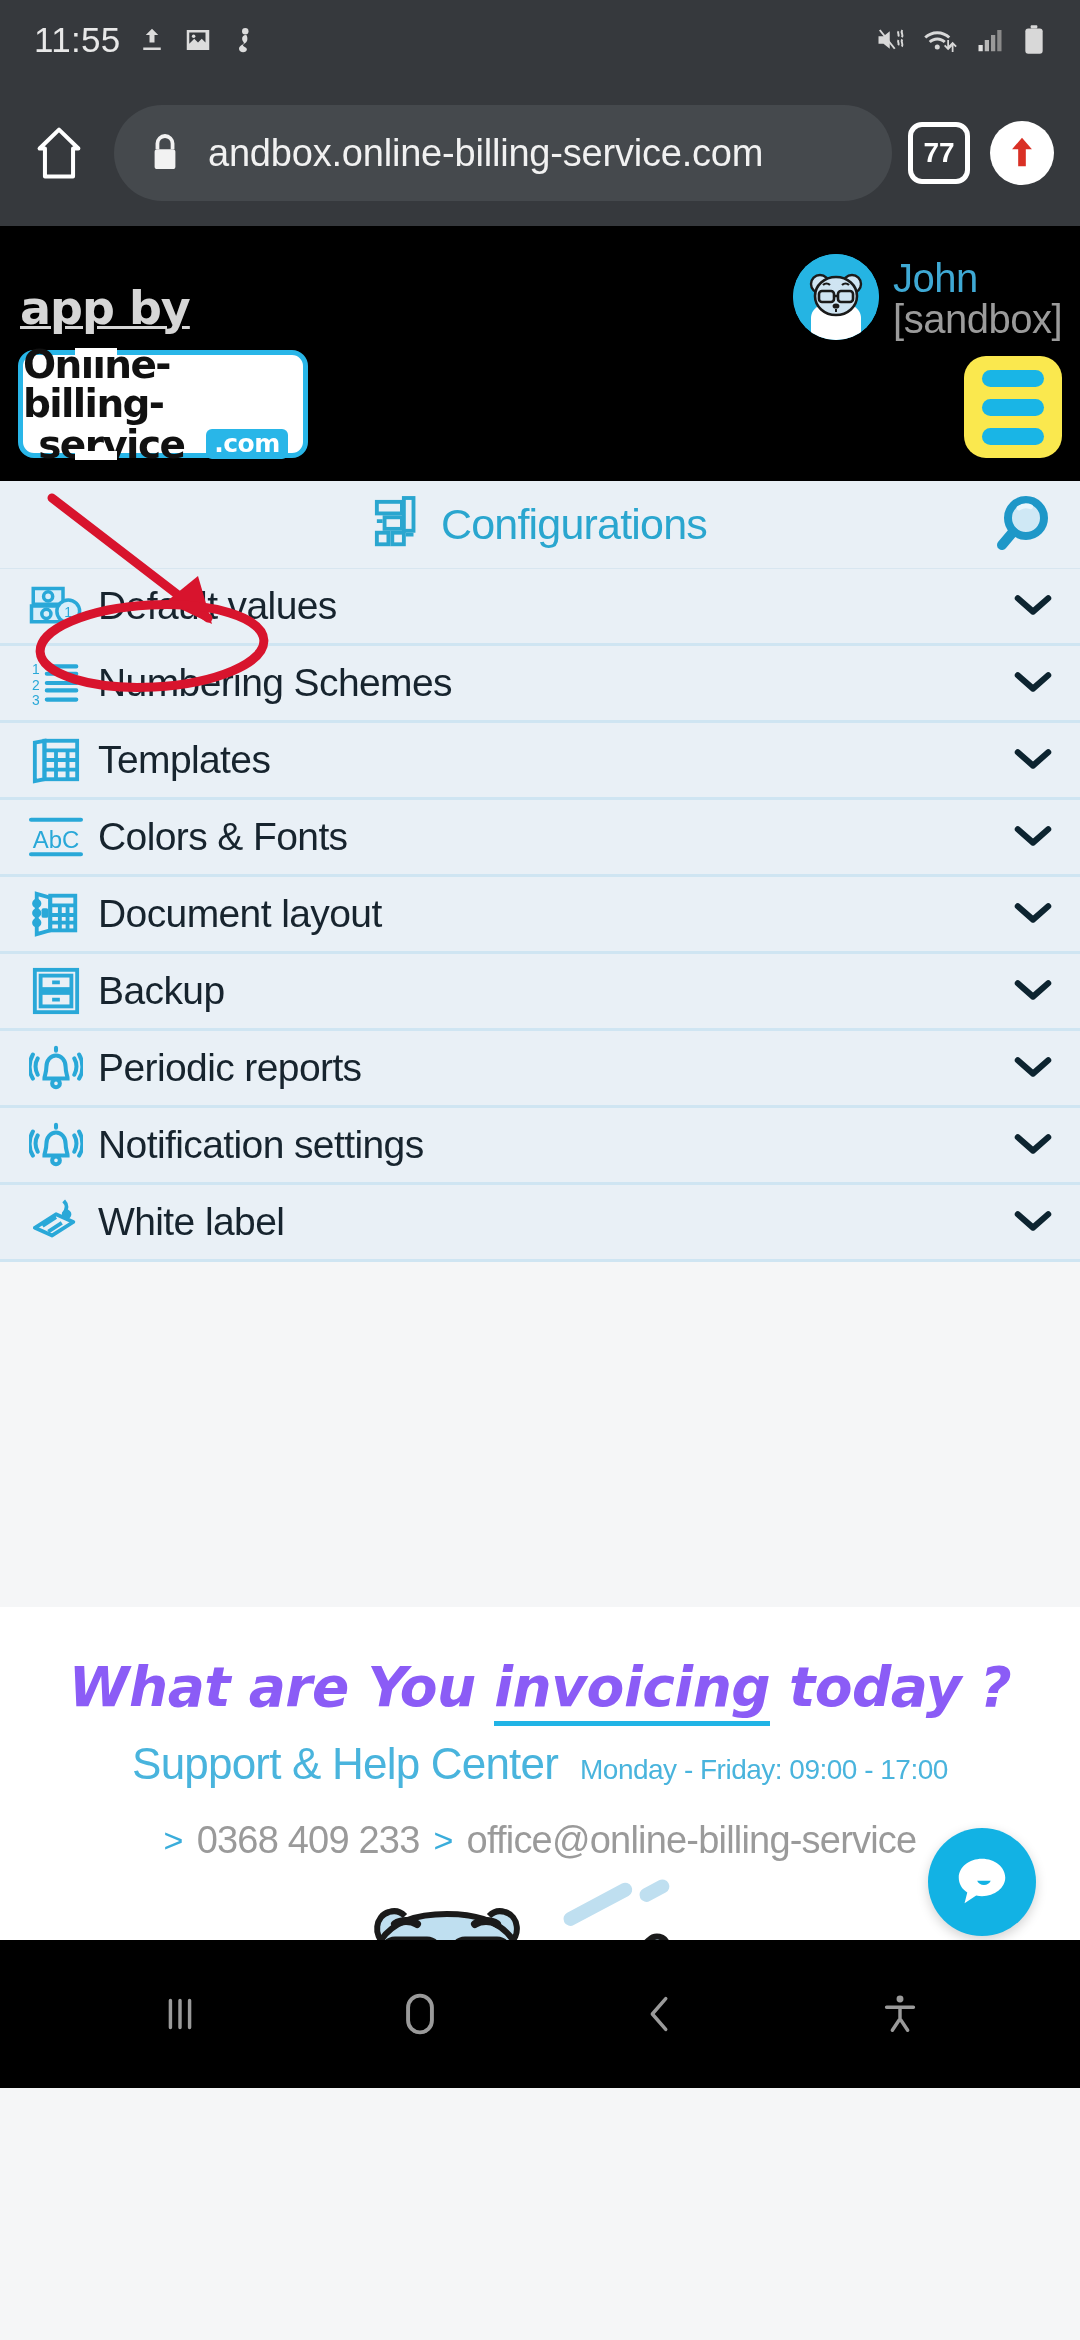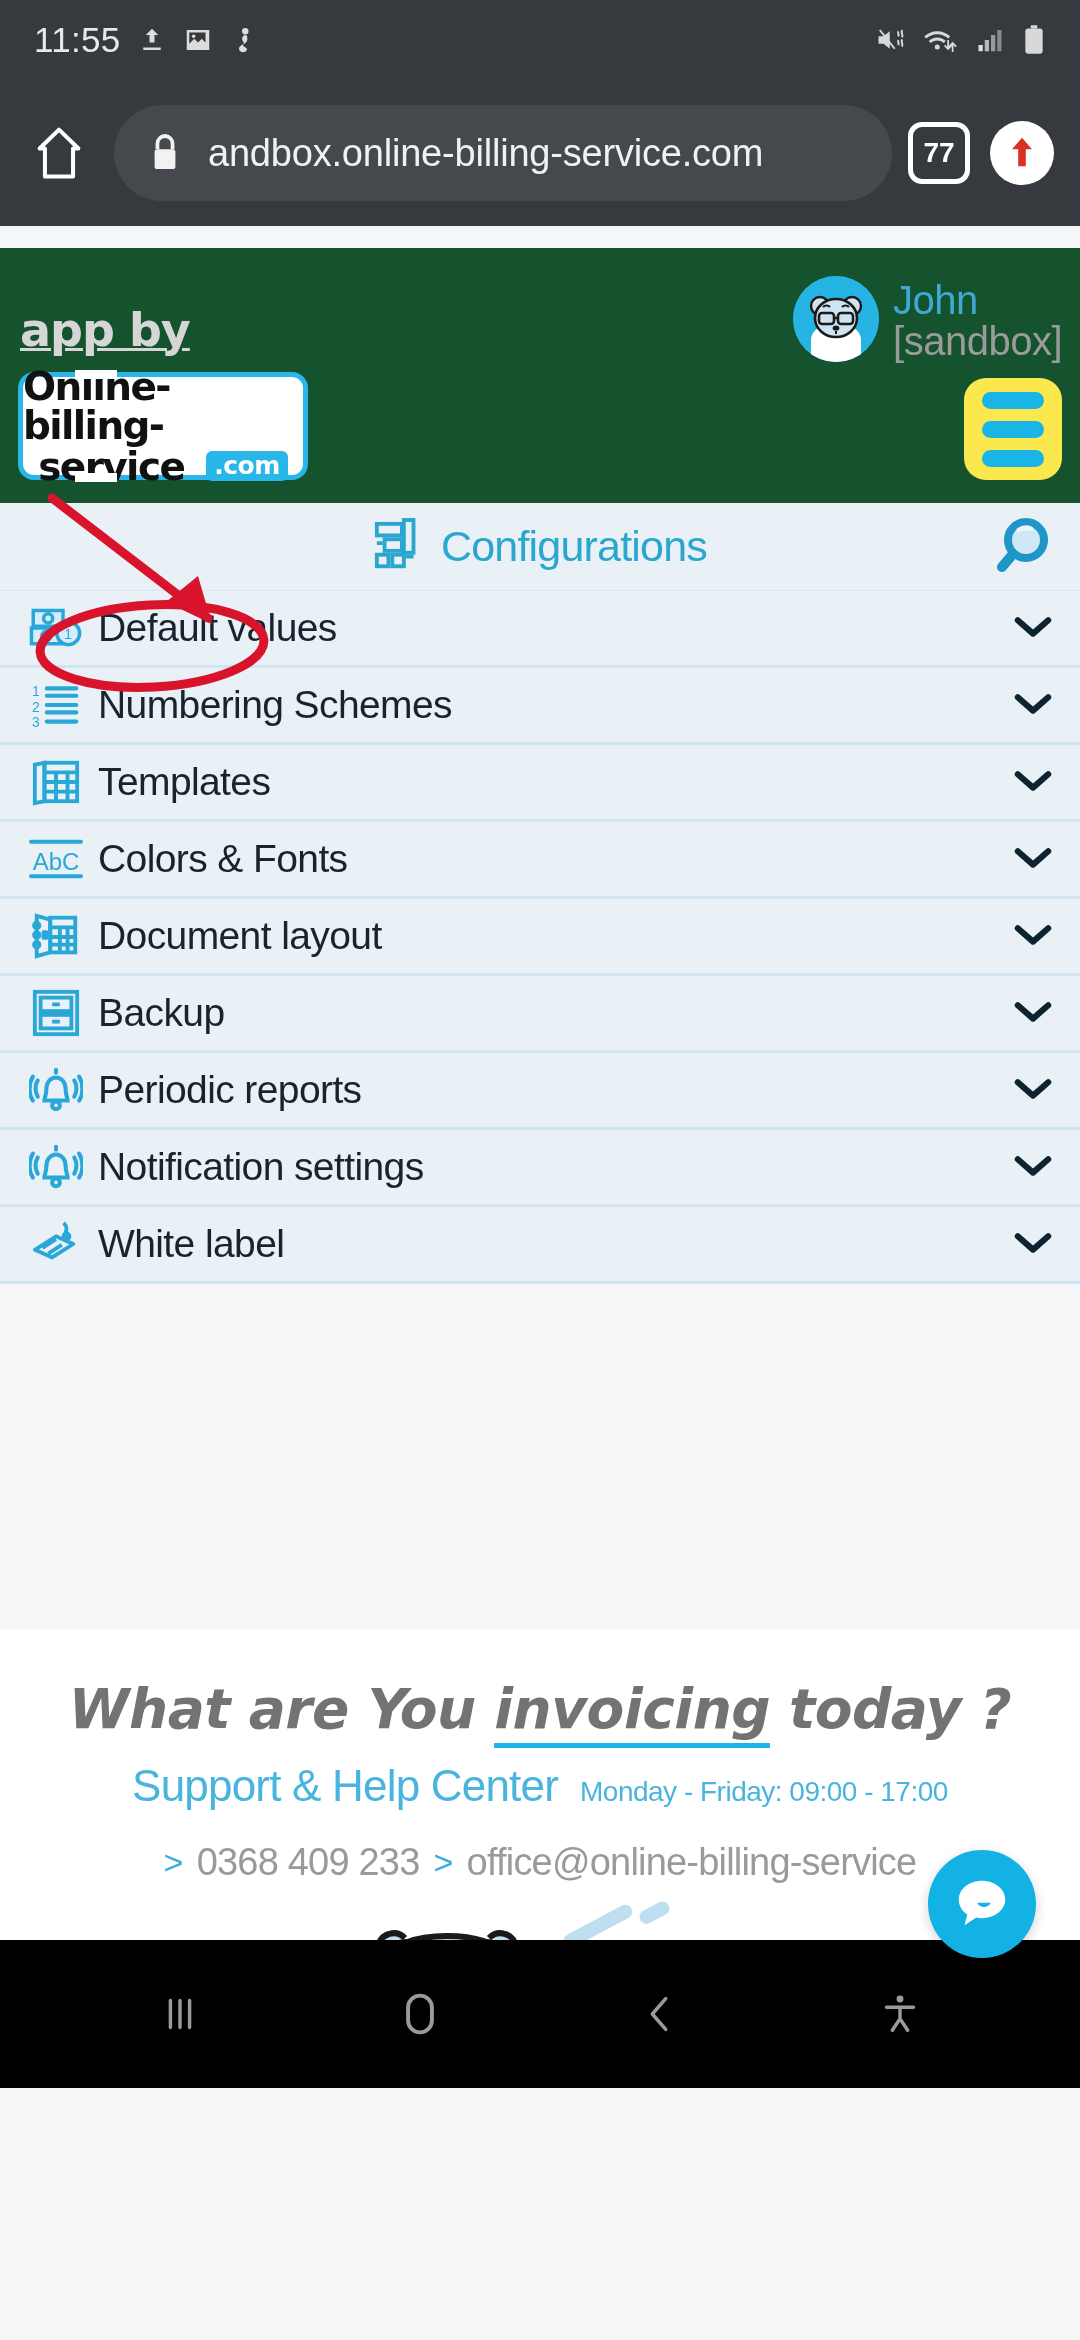--- a/index.html
+++ b/index.html
@@ -47,21 +47,21 @@
   .upload-fab {
     flex:0 0 auto; width:64px; height:64px; border-radius:50%;
     background:#fff; display:flex; align-items:center; justify-content:center;
   }
 
   
   .page {
     position:absolute; top:226px; left:0; width:1080px; height:1966px;
     background:#f5f6f7; overflow:hidden;
   }
-  .site-header { background:#14532d; height:255px; position:relative;margin-top:22px; }
+  .site-header { background:#000000; height:255px; position:relative; }
   .appby {
     position:absolute; left:20px; top:55px;
     font-size:46px; color:#d6d6d6; font-weight:bold;
     letter-spacing:-1px; font-family:"DejaVu Sans", sans-serif;
   }
   .appby u { text-decoration-thickness:3px; }
   .user-block {
     position:absolute; right:18px; top:28px;
     display:flex; align-items:flex-start; gap:14px;
   }
@@ -120,21 +120,21 @@
   }
   .crow .ico { width:64px; flex:0 0 auto; display:flex; align-items:center; justify-content:center; }
   .crow .lbl { font-size:39px; color:#17242e; letter-spacing:-0.6px; margin-left:10px; }
   .crow .chev { margin-left:auto; }
 
   .empty-area { background:#f5f6f7; height:345px; }
 
   
   .footer { background:#ffffff; position:relative; height:auto; padding-top:48px; overflow:hidden; }
   .foot-q {
-    text-align:center; color:#737373; font-size:55px;
+    text-align:center; color:#8b5cf6; font-size:55px;
     font-family:"DejaVu Sans", sans-serif; font-style:italic; font-weight:bold;
     letter-spacing:-0.5px;
   }
   .foot-q .u { border-bottom:5px solid #21b4e6; padding-bottom:2px; }
   .foot-sub {
     display:flex; align-items:baseline; justify-content:center; gap:22px;
     margin-top:20px; color:#49b4dd;
   }
   .foot-sub .sh { font-size:44px; letter-spacing:-0.8px; }
   .foot-sub .hrs { font-size:28px; letter-spacing:-0.5px; }

